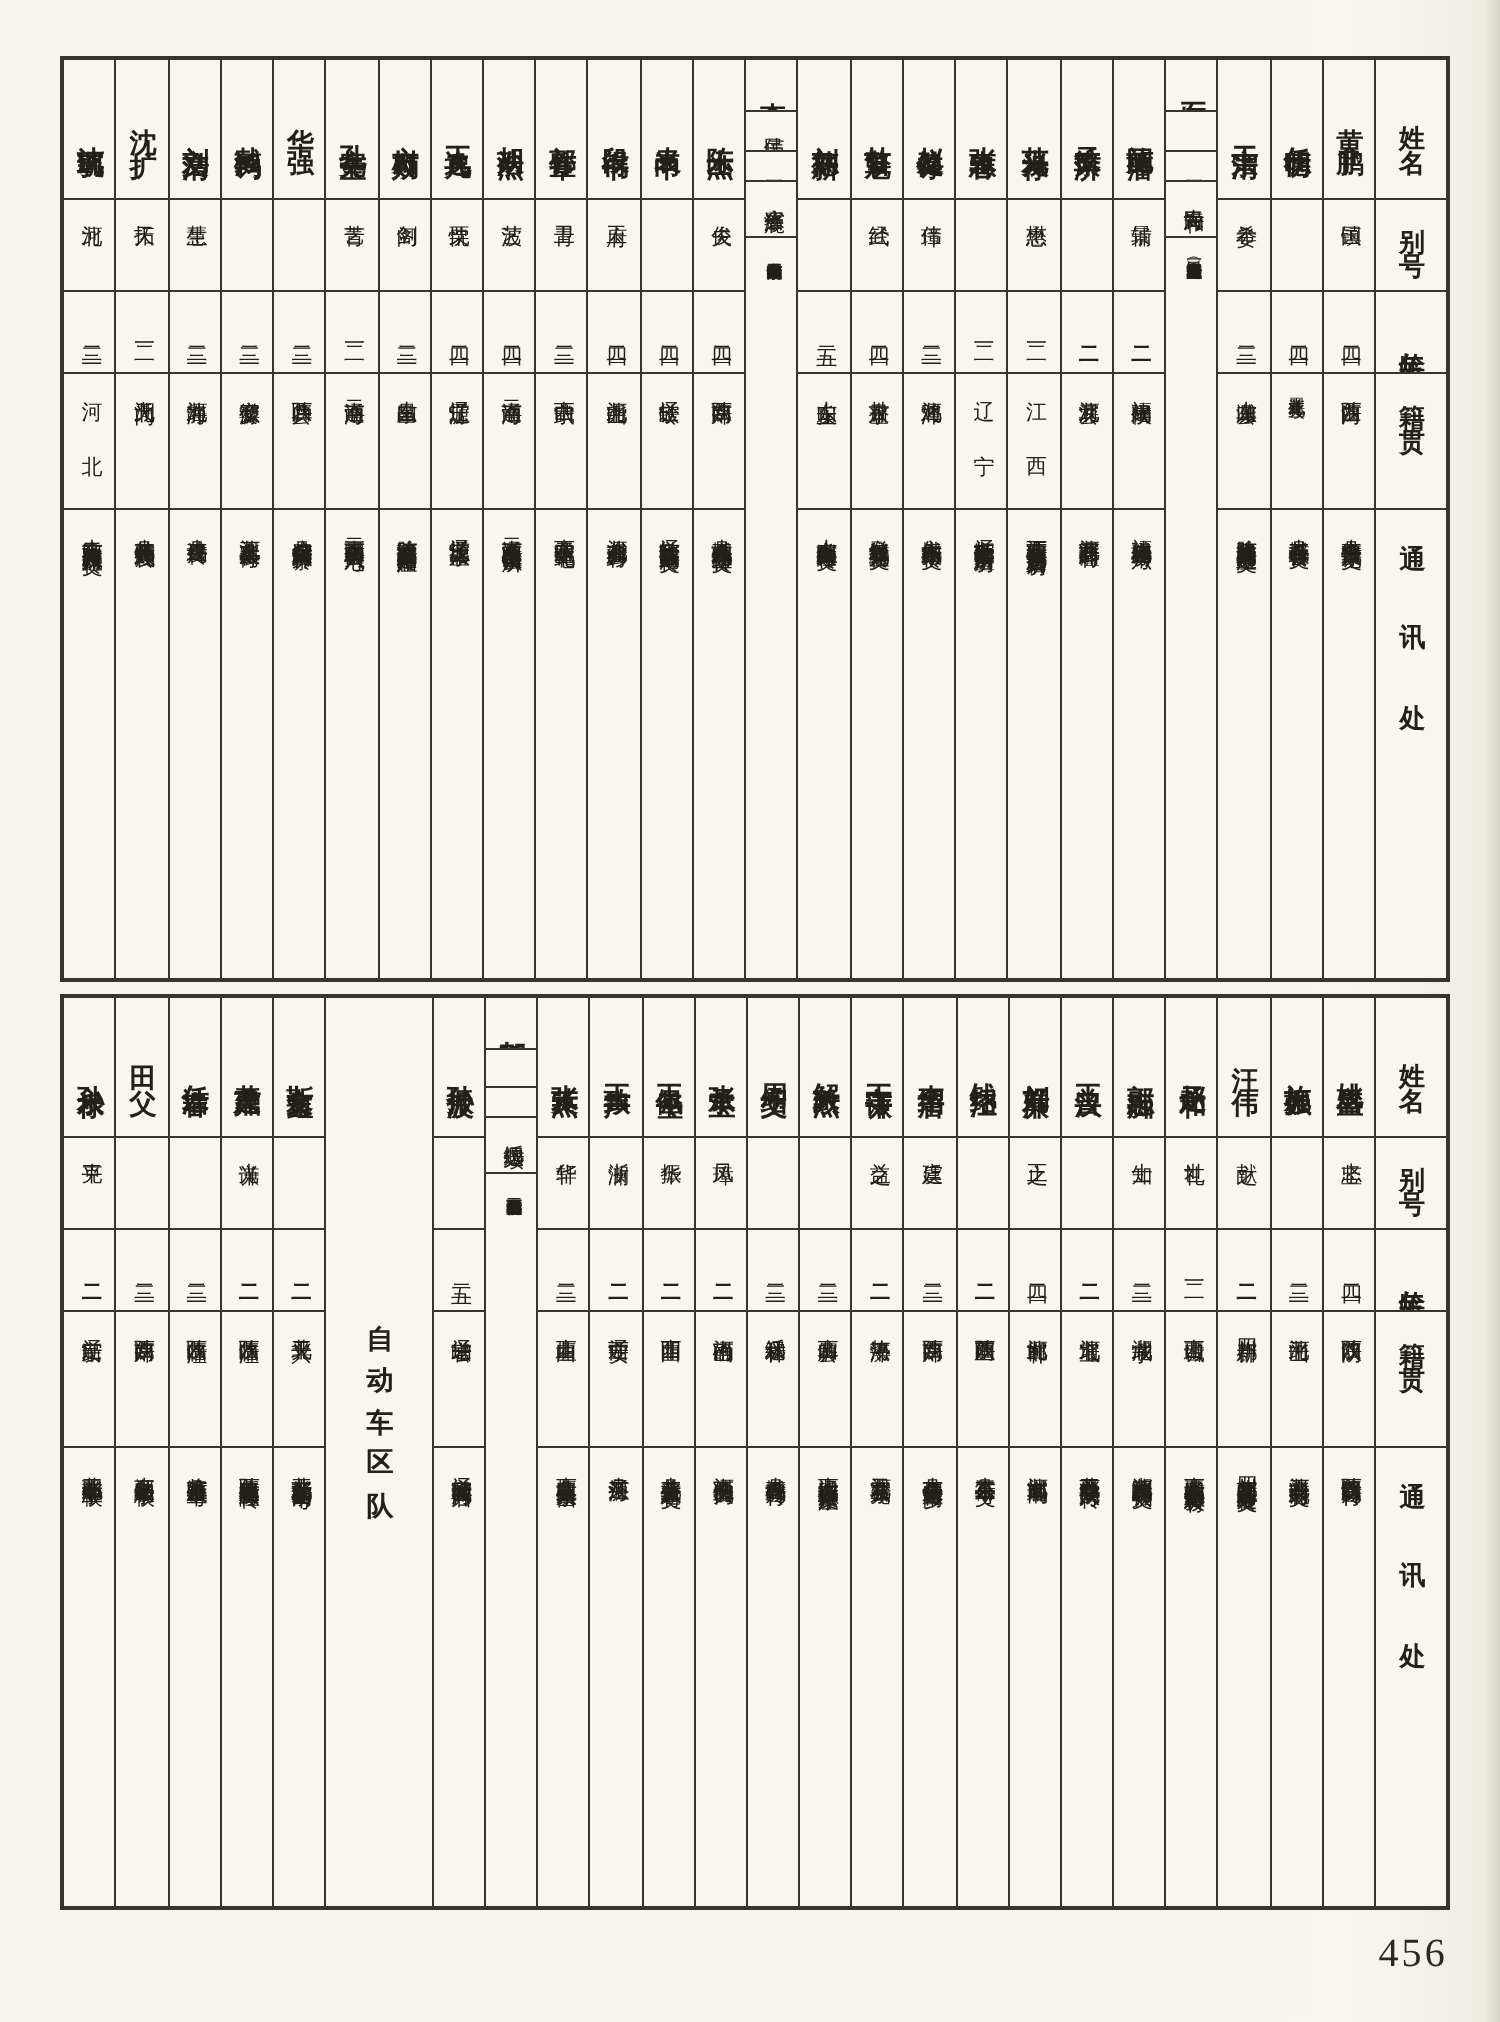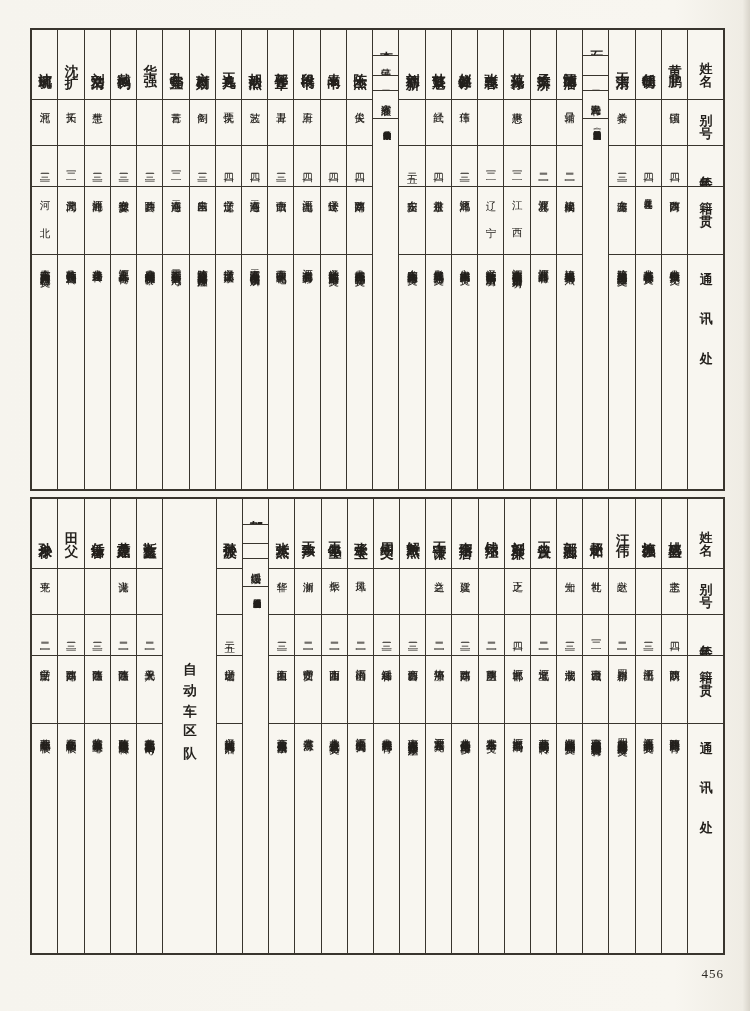--- a/index.html
+++ b/index.html
@@ -47,21 +47,21 @@
   .origin-long{font-size:8.5px;height:100%;}
   .addr-small{font-size:8px;letter-spacing:0;height:100%;}
   .spread2{letter-spacing:2.6em;}
   .hdr-t{font-size:13px;font-weight:700;}
   .ls1{letter-spacing:.95em;}
   .ls3{letter-spacing:3.1em;}
   .unit-cell{height:100%;display:flex;justify-content:center;align-items:flex-start;padding-top:152px;box-sizing:border-box;}
   .unit-t{font-size:13.5px;font-weight:700;letter-spacing:1.55em;}
   .page-num{
     position:absolute;right:26px;top:966px;
-    font-size:13px;letter-spacing:.08em;color:#2b2823;
+    font-size:20px;letter-spacing:.08em;color:#2b2823;
   }
 </style>
 </head>
 <body>
 
 <div class="sheet">
   <div class="tbl tbl-upper">
       <div class="col header-col">
         <div class="cell r-name">
           <span class="v hdr-t ls1">姓名</span>

